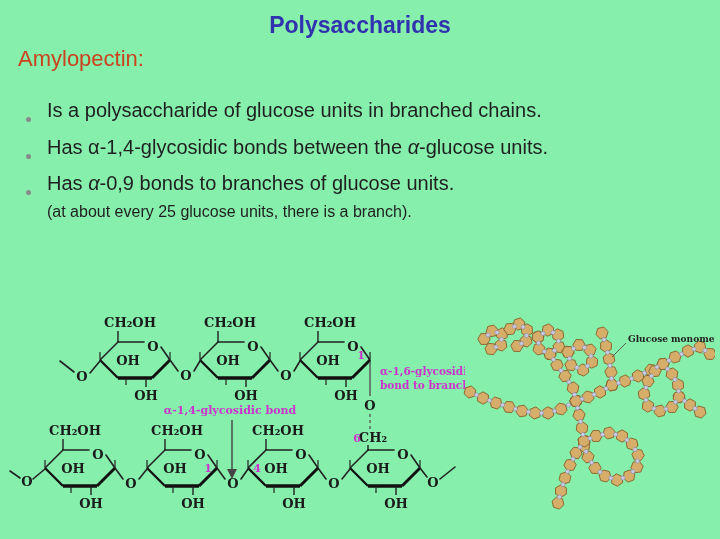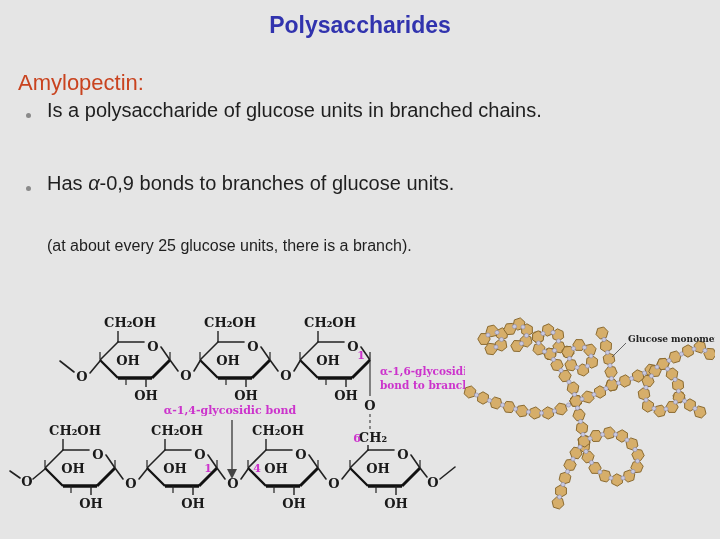--- a/index.html
+++ b/index.html
@@ -1,29 +1,29 @@
 <!DOCTYPE html>
 <html style="--c-title: #3133ae; --c-subtitle: #c9431f; --c-body_text: #1f1f1f; --c-magenta: #cc33cc; --p-fill: #d6ae6a; --p-stroke: #8a6a30; --p-bead: #c9c9e0;"><head>
 <meta charset="utf-8">
 <style>
   html,body{margin:0;padding:0;}
   body{width:720px;height:539px;background:#ffffff;position:relative;overflow:hidden;
        font-family:"Liberation Sans", sans-serif;}
-  .slide{position:absolute;inset:0;background:#e5e5e5;}
+  .slide{position:absolute;inset:0;background:#86efac;}
 
   .slide-title{position:absolute;top:12px;left:0;width:720px;text-align:center;
     font-size:23px;font-weight:bold;color:var(--c-title,#3133ae);letter-spacing:0px;}
   .subtitle{position:absolute;top:46px;left:18px;font-size:22px;
-    color:var(--c-subtitle,#c9431f);margin-top:24px;}
-
-  .bullet-row{position:absolute;left:26px;display:flex;align-items:center;
+    color:var(--c-subtitle,#c9431f);}
+
+  .bullet-row{position:absolute;left:26px;display:flex;align-items:flex-end;
     color:var(--c-body_text,#1f1f1f);font-size:20px;}
   .bullet-row .dot{width:5px;height:5px;border-radius:50%;background:#8a8a8a;
     margin:9px 16px 0 0;flex:0 0 auto;}
-  .bullet-row.sub{left:47px;font-size:16px;margin-top:34px;}
+  .bullet-row.sub{left:47px;font-size:16px;}
   .alpha-italic{font-style:italic;}
 
   .chem-svg{position:absolute;left:0px;top:295px;}
   .poly-svg{position:absolute;left:462px;top:297px;}
 
   .bond{stroke:#222;stroke-width:1.6;stroke-linecap:round;}
   .bold1{stroke:#111;stroke-width:3;}
   .bold2{stroke:#111;stroke-width:3.6;}
   .bold3{stroke:#111;stroke-width:2.3;}
   .stem{stroke:#222;stroke-width:1.4;}
@@ -46,20 +46,24 @@
 <body>
 
 <div class="slide">
 
   <div class="slide-title">Polysaccharides</div>
   <div class="subtitle">Amylopectin:</div>
 
   <div class="bullet-row" style="top:99px">
     <span class="dot"></span>
     <span><span>Is a polysaccharide of glucose units in branched chains.</span></span>
+  </div>
+  <div class="bullet-row" style="top:136px">
+    <span class="dot"></span>
+    <span><span>Has α-1,4-glycosidic bonds between the </span><span class="alpha-italic">α</span><span>-glucose units.</span></span>
   </div>
   <div class="bullet-row" style="top:172px">
     <span class="dot"></span>
     <span><span>Has </span><span class="alpha-italic">α</span><span>-0,9 bonds to branches of glucose units.</span></span>
   </div>
   <div class="bullet-row sub" style="top:203px">
     <span><span>(at about every 25 glucose units, there is a branch).</span></span>
   </div>
 
   <svg class="chem-svg" width="465" height="244" viewBox="0 0 465 244">

